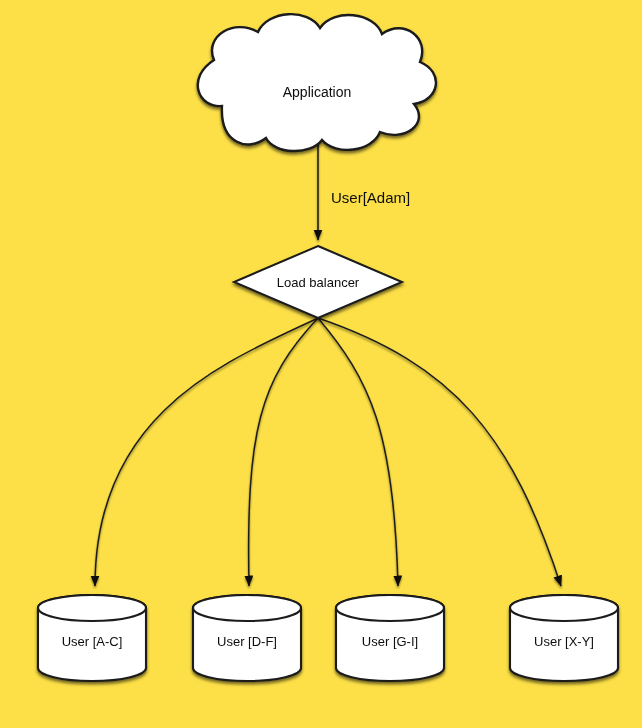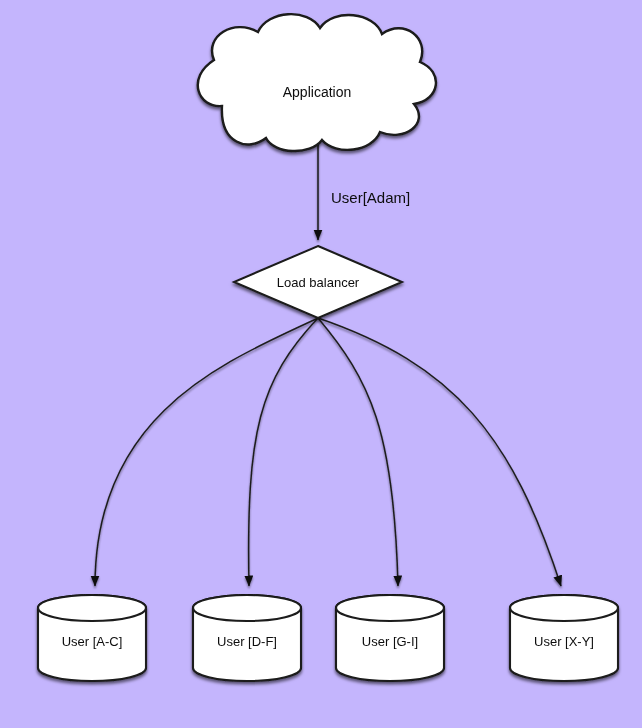--- a/index.html
+++ b/index.html
@@ -8,21 +8,21 @@
     background: #ffffff;
     width: 642px;
     height: 728px;
     overflow: hidden;
     font-family: "Liberation Sans", sans-serif;
   }
   .canvas {
     position: relative;
     width: 642px;
     height: 728px;
-    background: #c4b5fd;
+    background: #fde047;
   }
   svg { display: block; }
   .shape {
     fill: #ffffff;
     stroke: #1a1a1a;
   }
   .cloud-outline   { stroke-width: 2.4; }
   .diamond-outline { stroke-width: 2; }
   .cyl-outline     { stroke-width: 2.1; }
   .edge {

